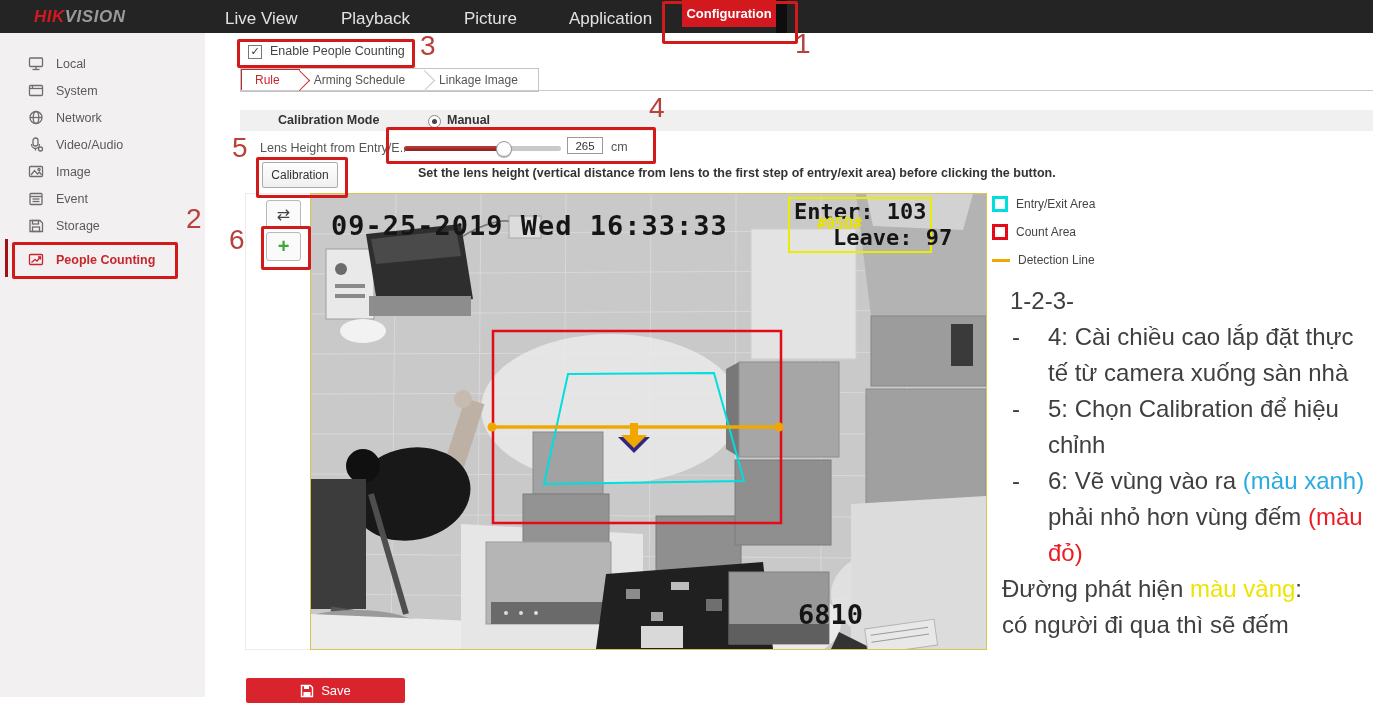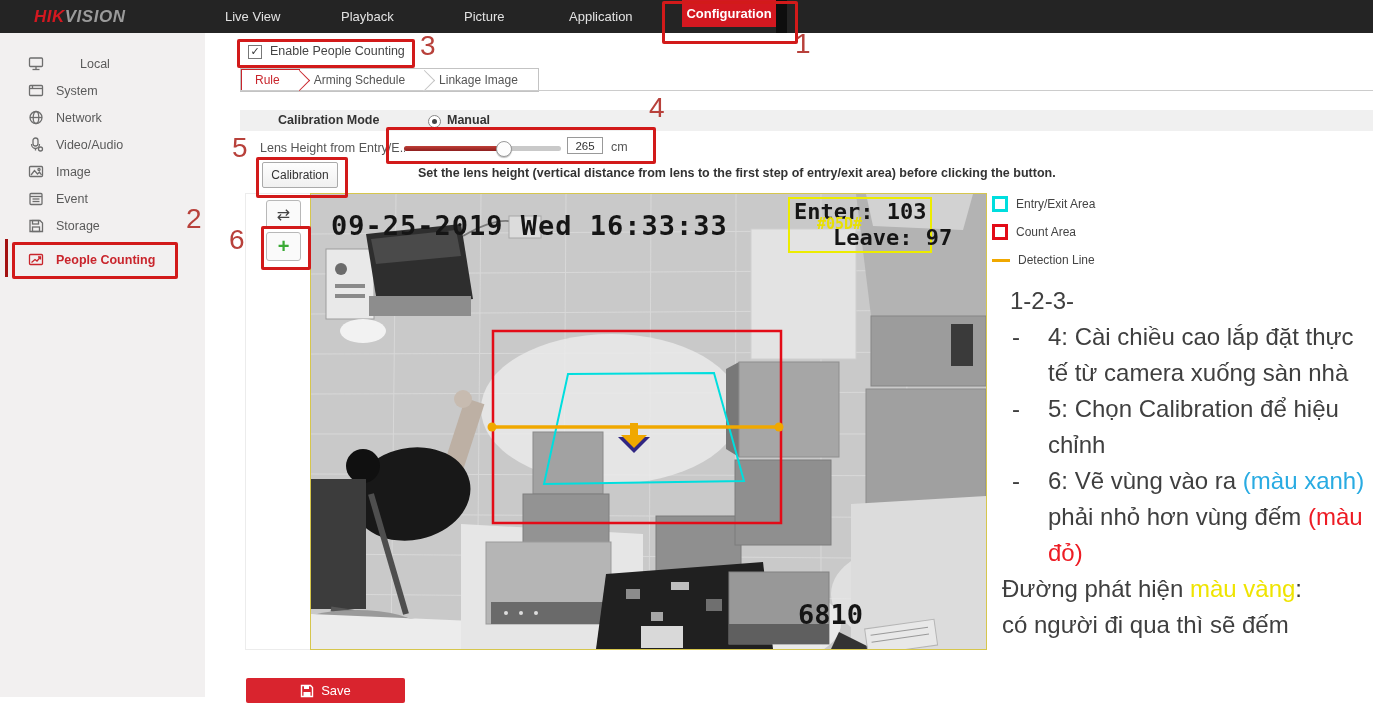--- a/index.html
+++ b/index.html
@@ -4,21 +4,21 @@
 <style>
   html,body{margin:0;padding:0;background:#fff;}
   .stage{position:relative;width:1373px;height:708px;background:#ffffff;overflow:hidden;
          font-family:"Liberation Sans",sans-serif;}
   .abs{position:absolute;}
 
   
   .nav{position:absolute;left:0;top:0;width:1373px;height:33px;background:#242424;}
   .logo{position:absolute;left:34px;top:7px;font-style:italic;font-weight:bold;font-size:17px;letter-spacing:.5px;}
   .logo .hik{color:#d31820;} .logo .vision{color:#9a9a9a;}
-  .navitem{position:absolute;top:9px;font-size:13px;color:#e2e2e2;cursor:pointer;}
+  .navitem{position:absolute;top:9px;font-size:17px;color:#e2e2e2;cursor:pointer;}
   .navtab-active{position:absolute;left:682px;top:0;width:94px;height:27px;background:#d31820;
                  color:#fff;font-size:13px;font-weight:bold;display:flex;align-items:center;justify-content:center;}
   .navdark{position:absolute;left:776px;top:0;width:11px;height:33px;background:#0e0e0e;}
 
   
   .sidebar{position:absolute;left:0;top:33px;width:205px;height:664px;background:#f2f0f0;}
   .sideitem{position:absolute;left:0;width:205px;height:27px;display:flex;align-items:center;cursor:pointer;}
   .sideitem .sicon{width:16px;height:15px;margin-left:28px;}
   .sideitem .slabel{margin-left:12px;font-size:12.5px;color:#5a5a5a;}
   .sideitem.active .slabel{color:#c9252c;font-weight:bold;}
@@ -113,21 +113,21 @@
     <span class="navitem" style="left:341px;">Playback</span>
     <span class="navitem" style="left:464px;">Picture</span>
     <span class="navitem" style="left:569px;">Application</span>
     <div class="navtab-active">
       <span>Configuration</span>
     </div>
     <div class="navdark"></div>
   </div>
 
   <div class="sidebar">
-    <div class="sideitem" style="top:17px;gap:24px;">
+    <div class="sideitem" style="top:17px;">
       <span class="sicon"><svg width="16" height="15" viewBox="0 0 16 15">
             <rect x="1.5" y="2" width="13" height="8.5" rx="1"></rect>
             <line x1="8" y1="10.5" x2="8" y2="13"></line>
             <line x1="4.5" y1="13.5" x2="11.5" y2="13.5"></line>
           </svg></span>
       <span class="slabel">Local</span>
     </div>
     <div class="sideitem" style="top:44px;">
       <span class="sicon"><svg width="16" height="15" viewBox="0 0 16 15">
             <rect x="1.5" y="2.5" width="13" height="10" rx="1"></rect>

